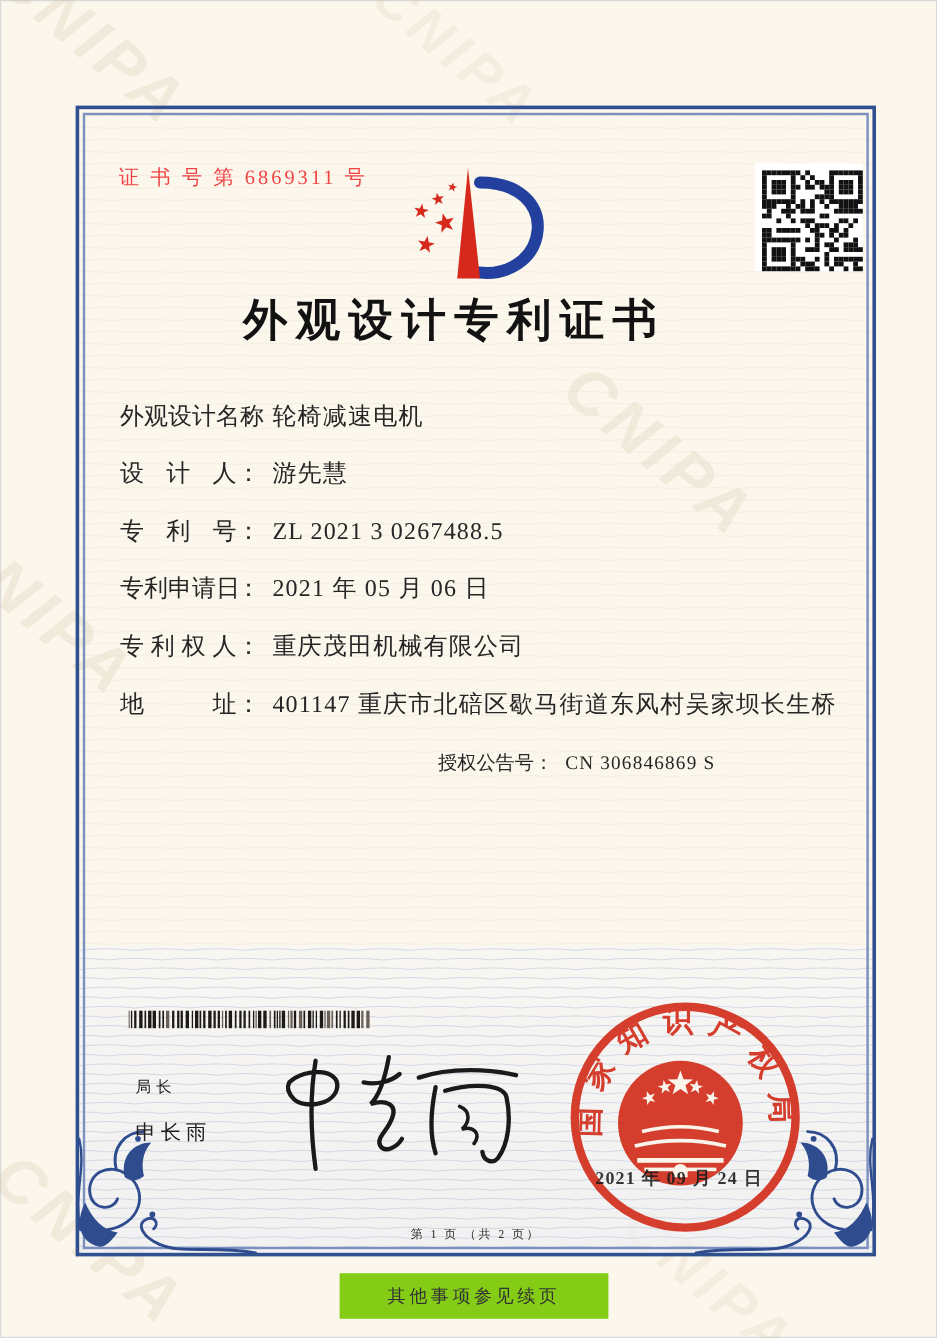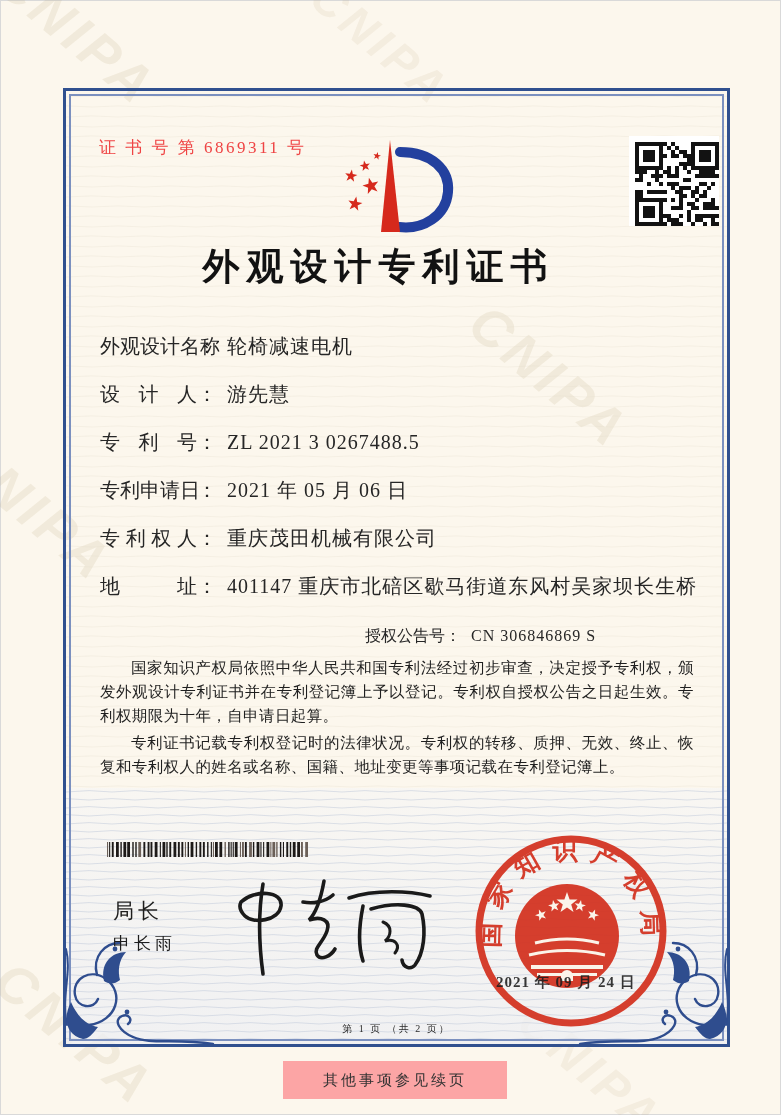--- a/index.html
+++ b/index.html
@@ -36,32 +36,32 @@
   .fcolon{ margin-right:10px; }
   .fval{ letter-spacing:1px; }
   .grant-row{ position:absolute; left:100px; top:626px; width:600px; font-size:16px; white-space:nowrap;}
   .grant-no{ position:absolute; left:265px; top:0; white-space:nowrap;}
   .paras{
     position:absolute; left:100px; top:656px; width:594px;
     font-size:15.5px; line-height:24px; text-align:justify; letter-spacing:0.4px; color:#1f1f1f;
   }
   .paras p{ margin:0 0 3px 0; text-indent:2em; }
   .barcode{ position:absolute; left:107px; top:842px; }
-  .sig-title{ position:absolute; left:113px; top:897px; font-family:"Liberation Sans",sans-serif; font-size:21px; letter-spacing:4px; color:#1d1d1d;}
+  .sig-title{ position:absolute; left:113px; top:897px; font-family:"Liberation Sans",sans-serif; font-size:13px; letter-spacing:4px; color:#1d1d1d;}
   .sig-name{ position:absolute; left:113px; top:904px; font-family:"Liberation Sans",sans-serif; font-size:17px; letter-spacing:4px; color:#1d1d1d;margin-top:28px;}
   .sig-svg{ position:absolute; left:225px; top:868px; }
   .seal-svg{ position:absolute; left:471px; top:831px; }
   .seal-date{
     position:absolute; left:496px; top:973px; font-size:15px; letter-spacing:1px;
     color:#1c1c1c; opacity:.88; white-space:nowrap; font-weight:700;
   }
   .page-info{ position:absolute; left:63px; width:667px; top:1022px; text-align:center; font-size:10px; letter-spacing:2px; color:#2b2b2b;}
   .cont-box{
     position:absolute; left:283px; top:1061px; width:224px; height:38px;
-    background:#fca5a5; display:flex; align-items:center; justify-content:center;
+    background:#84cc16; display:flex; align-items:center; justify-content:center;
     font-size:15px; letter-spacing:3px; color:#333;
   }
   svg{ display:block; }
 </style>
 </head>
 <body>
 
 <div class="page">
 
   <span class="wm" style="left:-18px;top:2px;font-size:54px;">CNIPA</span>
@@ -462,24 +462,20 @@
     <div class="frow"><span class="flabel">专利号</span><span class="fcolon">：</span><span class="fval">ZL 2021 3 0267488.5</span></div>
     <div class="frow"><span class="flabel">专利申请日</span><span class="fcolon">：</span><span class="fval">2021 年 05 月 06 日</span></div>
     <div class="frow"><span class="flabel">专利权人</span><span class="fcolon">：</span><span class="fval">重庆茂田机械有限公司</span></div>
     <div class="frow"><span class="flabel">地址</span><span class="fcolon">：</span><span class="fval">401147  重庆市北碚区歇马街道东风村吴家坝长生桥</span></div>
   </div>
 
   <div class="grant-row">
     <span class="grant-no"><span>授权公告号</span><span class="fcolon">：</span><span class="fval">CN 306846869 S</span></span>
   </div>
 
-  <div class="paras">
-    <p>国家知识产权局依照中华人民共和国专利法经过初步审查，决定授予专利权，颁发外观设计专利证书并在专利登记簿上予以登记。专利权自授权公告之日起生效。专利权期限为十年，自申请日起算。</p>
-    <p>专利证书记载专利权登记时的法律状况。专利权的转移、质押、无效、终止、恢复和专利权人的姓名或名称、国籍、地址变更等事项记载在专利登记簿上。</p>
-  </div>
 
   <svg class="barcode" width="206" height="15">
       <rect x="0.0" y="0" width="1.1" height="15" fill="#6b6058"></rect>
       <rect x="2.1" y="0" width="1.1" height="15" fill="#1d1a18"></rect>
       <rect x="4.8" y="0" width="1.9" height="15" fill="#1d1a18"></rect>
       <rect x="9.0" y="0" width="2.8" height="15" fill="#1d1a18"></rect>
       <rect x="13.4" y="0" width="1.4" height="15" fill="#1d1a18"></rect>
       <rect x="16.4" y="0" width="2.8" height="15" fill="#1d1a18"></rect>
       <rect x="20.2" y="0" width="2.8" height="15" fill="#1d1a18"></rect>
       <rect x="25.3" y="0" width="1.4" height="15" fill="#1d1a18"></rect>

